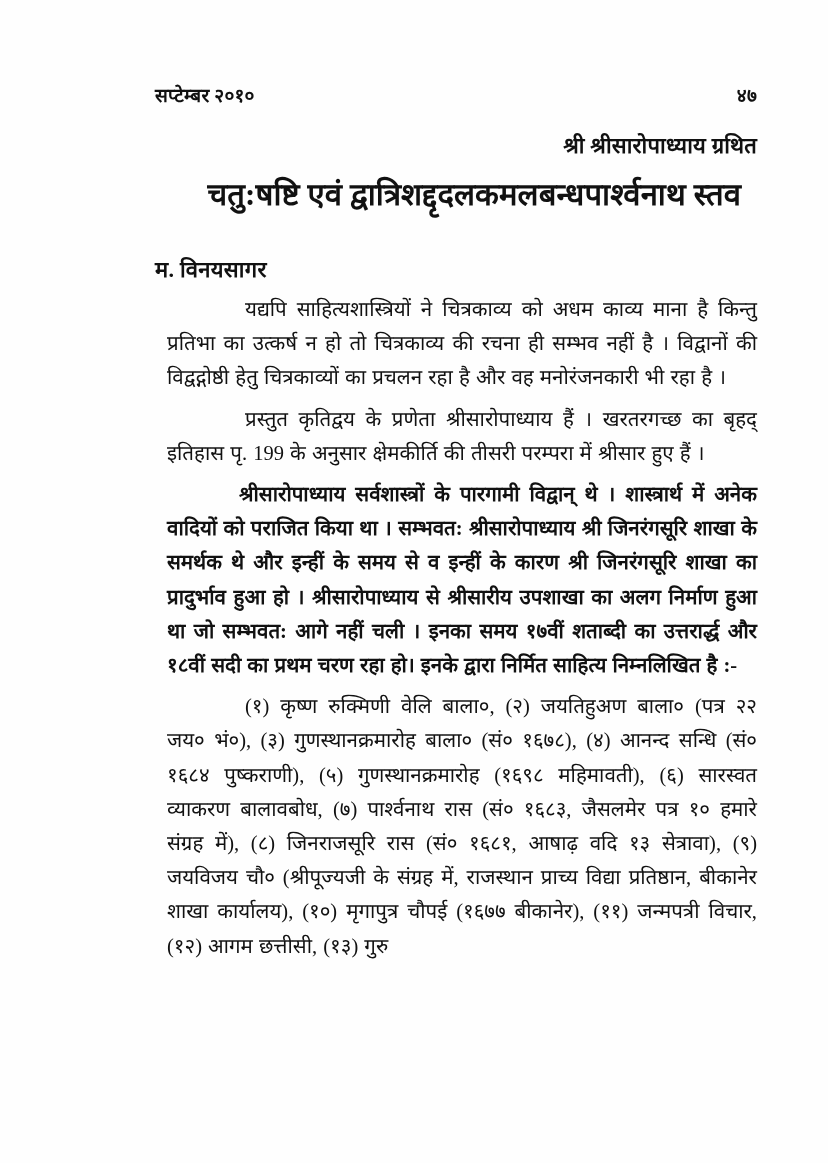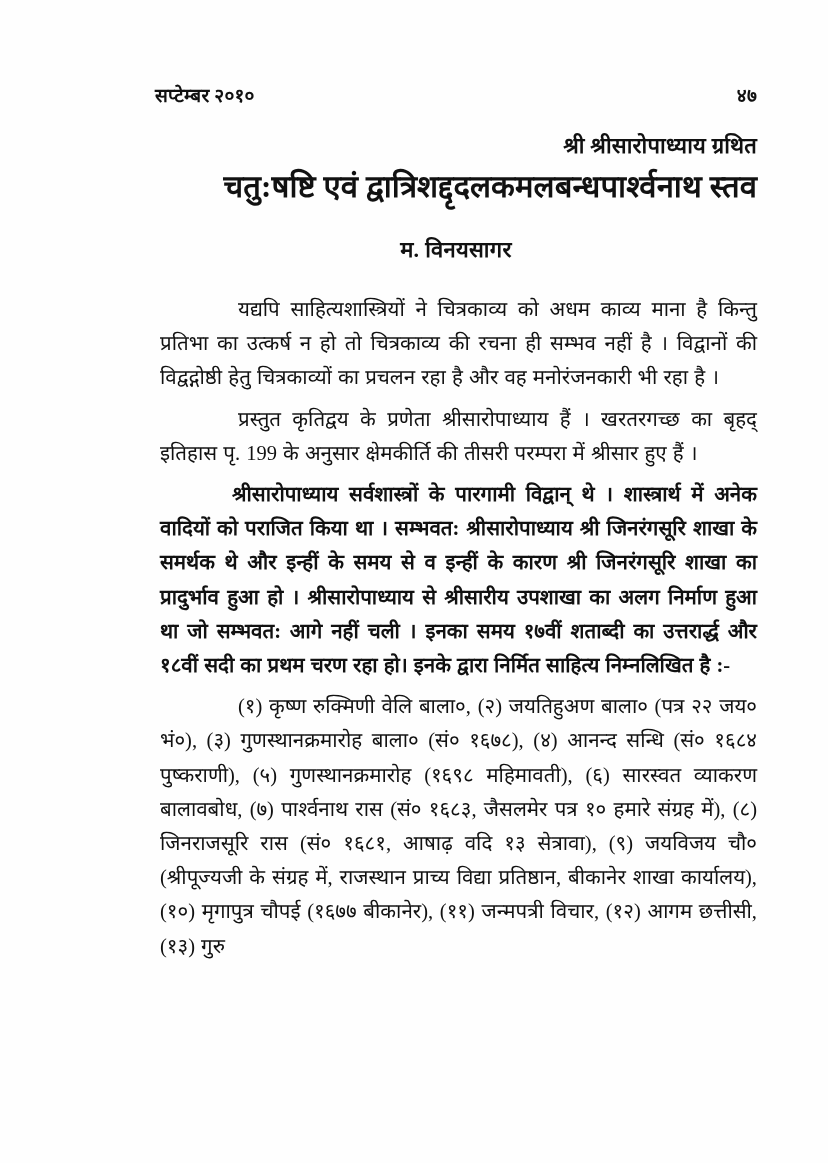--- a/index.html
+++ b/index.html
@@ -54,49 +54,49 @@
     font-size: 22px;
     font-weight: 700;
     line-height: 1.25;
     margin: 0 0 8px 0;
     letter-spacing: 0.2px;
   }
   .main-title {
     font-size: 31px;
     font-weight: 700;
     line-height: 1.2;
-    margin: 0;
+    margin: 16px;
     letter-spacing: 0.1px;
     white-space: nowrap;
   }
   .byline {
     position: absolute;
     left: 155px;
-    top: 233px;
+    top: 253px;
     width: 602px;
-    text-align: center;
+    text-align: left;
     font-size: 22px;
     font-weight: 700;
     letter-spacing: 0.3px;
   }
 
   
   .body-col {
     position: absolute;
     left: 155px;
     top: 292px;
     width: 602px;
   }
   .para {
     font-size: 20.5px;
     line-height: 34.2px;
     text-align: justify;
     text-align-last: left;
     text-justify: inter-word;
-    margin: 0 0 7px 5px;
+    margin: 0 0 7px 12px;
     word-spacing: 1px;
     hyphens: none;
   }
   .para.indent { text-indent: 78px; }
   .para.indent-small { text-indent: 72px; font-weight: bold; }
   .para.last { margin-bottom: 0; }
 </style>
 </head>
 <body>
 

